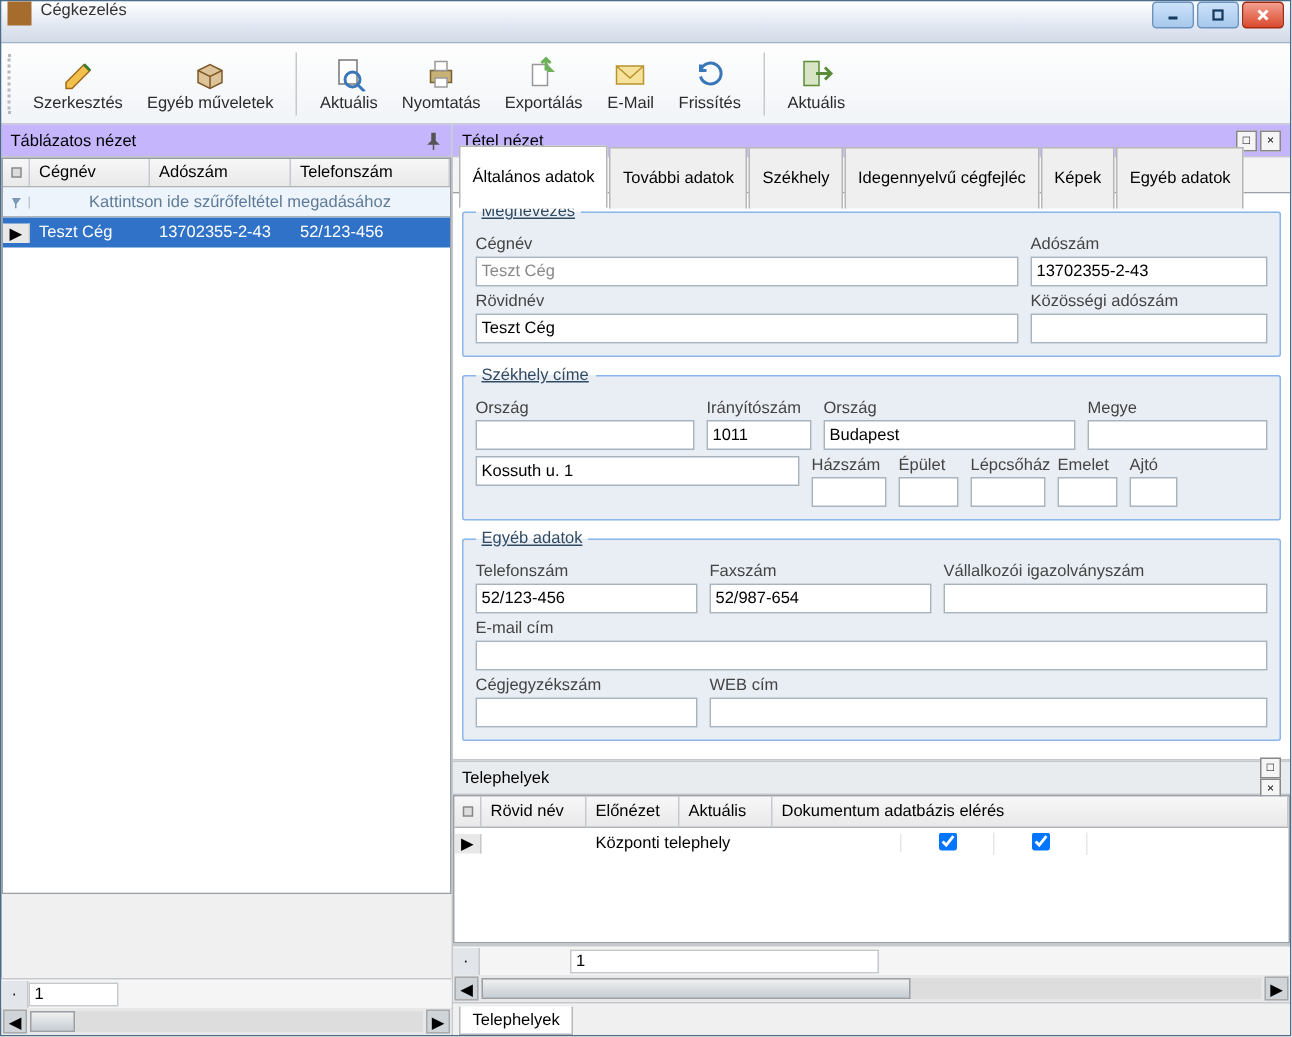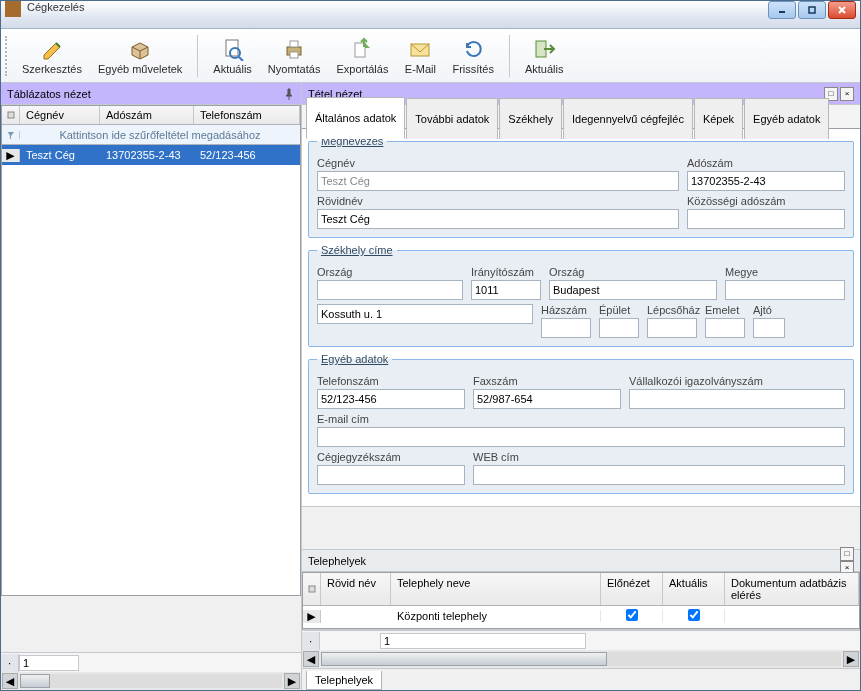--- a/index.html
+++ b/index.html
@@ -71,21 +71,21 @@
   .field-row { display:flex; gap:8px; margin-top:4px; }
   .field { display:flex; flex-direction:column; }
   .field label { color:#444; margin-bottom:2px; }
   .field input, .field select { border:1px solid #a7b3bf; padding:2px 3px; font-size:11px; background:#fff; height:20px; }
   .field input[readonly] { color:#888; background:#fff; }
   select { appearance:none; background:#fff right 4px center no-repeat; padding-right:16px;
            background-image: linear-gradient(45deg,transparent 50%,#555 50%),linear-gradient(-45deg,transparent 50%,#555 50%);
            background-position: right 8px center, right 4px center; background-size:4px 4px,4px 4px; }
 
   
-  .sites { display:flex; flex-direction:column; border-top:1px solid #c5c9cd; flex:1; min-height:0;margin-top:42px; }
+  .sites { display:flex; flex-direction:column; border-top:1px solid #c5c9cd; flex:1; min-height:0; }
   .sites-head { height:22px; background:#e9ecef; border-bottom:1px solid #c5c9cd; display:flex; align-items:center; padding:0 6px; justify-content:space-between; }
   .sites-grid { border:1px solid #9aa0a6; overflow:hidden; flex:1; display:flex; flex-direction:column; }
   .sg-head { display:flex; background:linear-gradient(#f7f7f7,#e9e9e9); border-bottom:1px solid #b0b4b8; }
   .sg-head .col { padding:4px 6px; border-right:1px solid #c5c9cd; }
   .sg-body { flex:1; background:#fff; }
   .sg-row { display:flex; height:20px; align-items:center; }
   .sg-row .cell { padding:0 6px; border-right:1px solid #e7e7e7; }
   .chk { width:12px; height:12px; margin:auto; }
   .sites-footer { border-top:1px solid #c5c9cd; }
   .bottom-tabs { height:22px; display:flex; align-items:flex-end; border-top:1px solid #c5c9cd; padding-left:4px; }
@@ -390,21 +390,20 @@
           </div>
         </div>
         <div class="sites-grid">
           <div class="sg-head">
             <div class="selcol">
                 <svg width="8" height="8">
                   <rect x="1" y="1" width="6" height="6" fill="#ddd" stroke="#888"></rect>
                 </svg>
               </div>
             <div class="col" style="width:70px">Rövid név</div>
-            <div class="col" style="width:210px">Telephely neve</div>
             <div class="col" style="width:62px">Előnézet</div>
             <div class="col" style="width:62px">Aktuális</div>
             <div class="col" style="flex:1">Dokumentum adatbázis elérés</div>
           </div>
           <div class="sg-body">
             <div class="sg-row">
               <div class="selcol" style="background:#e8e8e8">▶</div>
               <div class="cell" style="width:70px"></div>
               <div class="cell" style="width:210px">Központi telephely</div>
               <div class="cell" style="width:62px;text-align:center"><input type="checkbox" class="chk" checked="" style=""></div>

